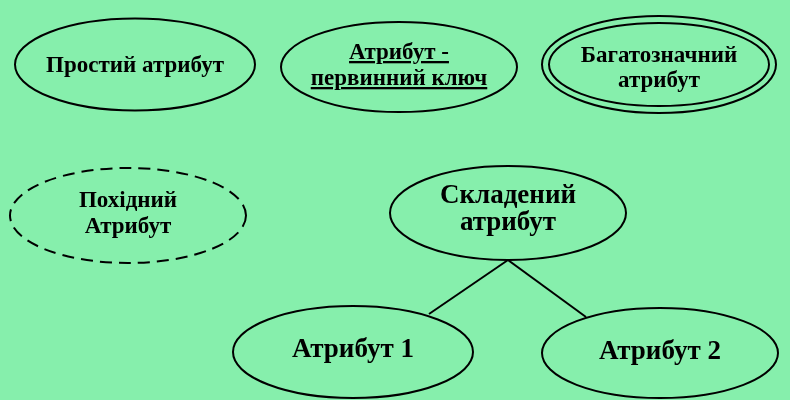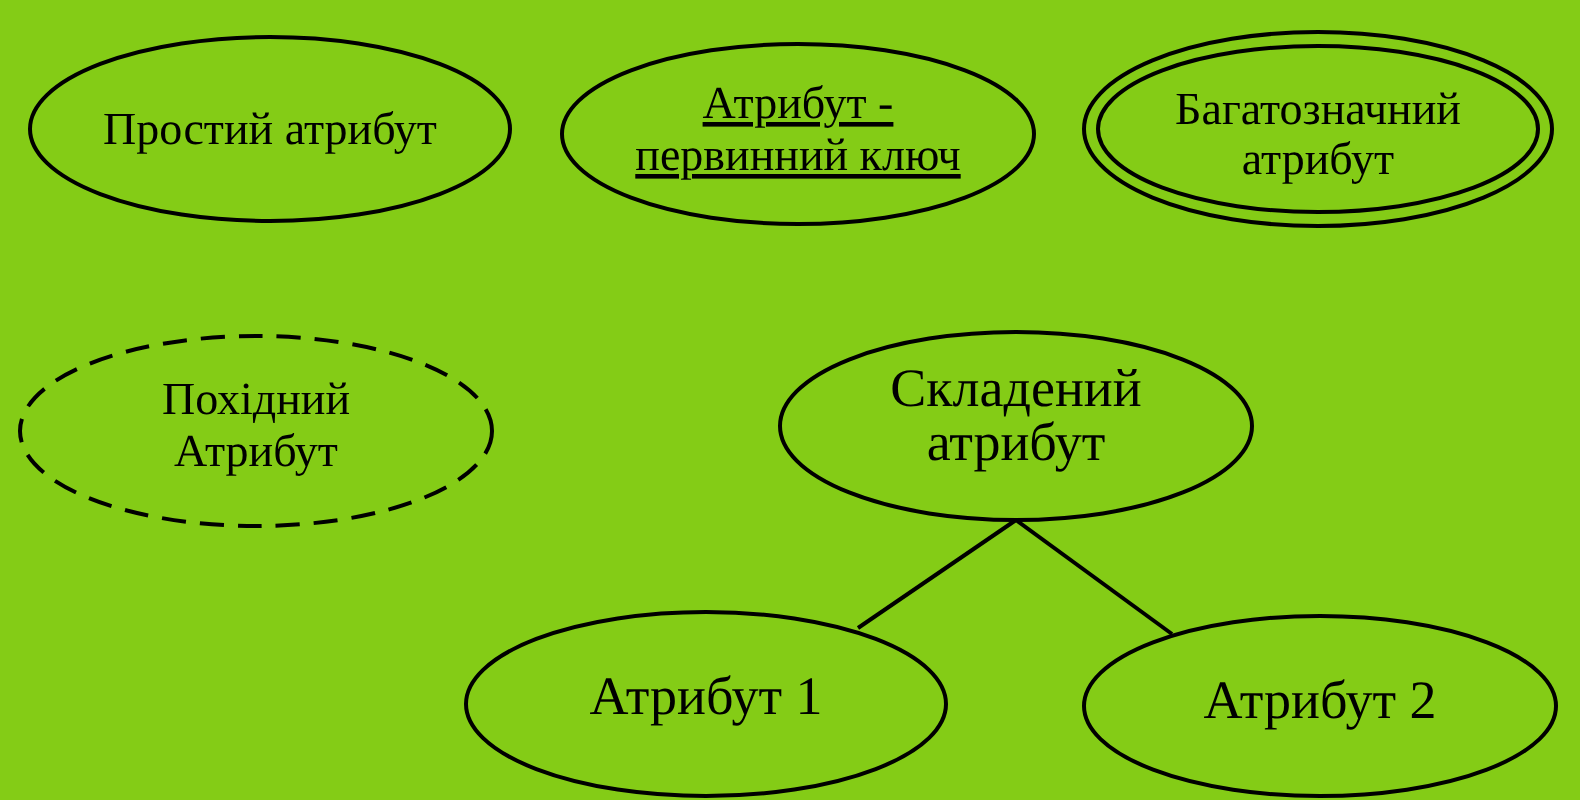--- a/index.html
+++ b/index.html
@@ -4,22 +4,23 @@
 <style>
   html, body {
     margin: 0;
     padding: 0;
     background: #ffffff;
   }
   .stage {
     position: relative;
     width: 790px;
     height: 400px;
-    background: #84cc16;
+    background: #86efac;
     overflow: hidden;
+    font-weight: bold;
   }
   .stage svg { display: block; }
   .shape {
     fill: none;
     stroke: #000000;
     stroke-width: 2;
   }
   .dashed {
     stroke-dasharray: 12 7;
   }

